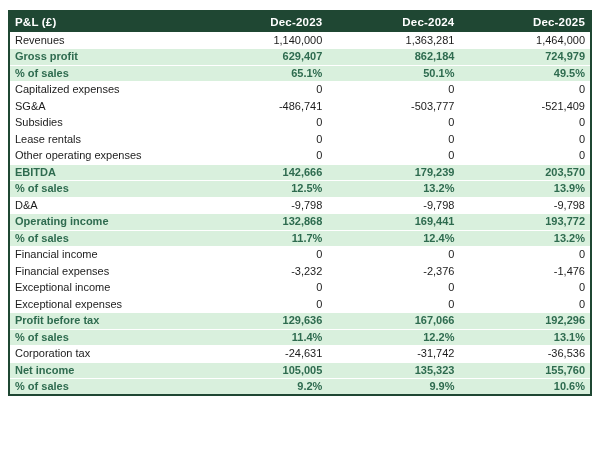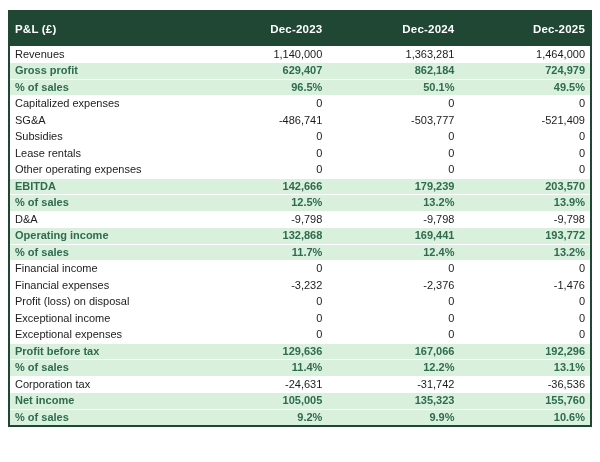--- a/index.html
+++ b/index.html
@@ -24,21 +24,21 @@
     width: 584px;
     border-collapse: collapse;
     table-layout: fixed;
     border: 2px solid var(--border);
   }
   thead th {
     background: var(--header-bg);
     color: var(--header-text);
     font-weight: bold;
     font-size: 11.5px;
-    height: 35px;
+    height: 21px;
     padding: 0 5px;
     letter-spacing: 0.2px;
   }
   th.label, td.label { text-align: left; }
   th.num, td.num { text-align: right; }
   tbody td {
     font-size: 11px;
     height: 16.5px;
     line-height: 1;
     padding: 0 5px;
@@ -81,21 +81,21 @@
         <td class="num">1,464,000</td>
       </tr>
       <tr class="hl">
         <td class="label">Gross profit</td>
         <td class="num">629,407</td>
         <td class="num">862,184</td>
         <td class="num">724,979</td>
       </tr>
       <tr class="hl">
         <td class="label">% of sales</td>
-        <td class="num">96.5%</td>
+        <td class="num">65.1%</td>
         <td class="num">50.1%</td>
         <td class="num">49.5%</td>
       </tr>
       <tr>
         <td class="label">Capitalized expenses</td>
         <td class="num">0</td>
         <td class="num">0</td>
         <td class="num">0</td>
       </tr>
       <tr>
@@ -158,26 +158,20 @@
         <td class="num">0</td>
         <td class="num">0</td>
       </tr>
       <tr>
         <td class="label">Financial expenses</td>
         <td class="num">-3,232</td>
         <td class="num">-2,376</td>
         <td class="num">-1,476</td>
       </tr>
       <tr>
-        <td class="label">Profit (loss) on disposal</td>
-        <td class="num">0</td>
-        <td class="num">0</td>
-        <td class="num">0</td>
-      </tr>
-      <tr>
         <td class="label">Exceptional income</td>
         <td class="num">0</td>
         <td class="num">0</td>
         <td class="num">0</td>
       </tr>
       <tr>
         <td class="label">Exceptional expenses</td>
         <td class="num">0</td>
         <td class="num">0</td>
         <td class="num">0</td>

